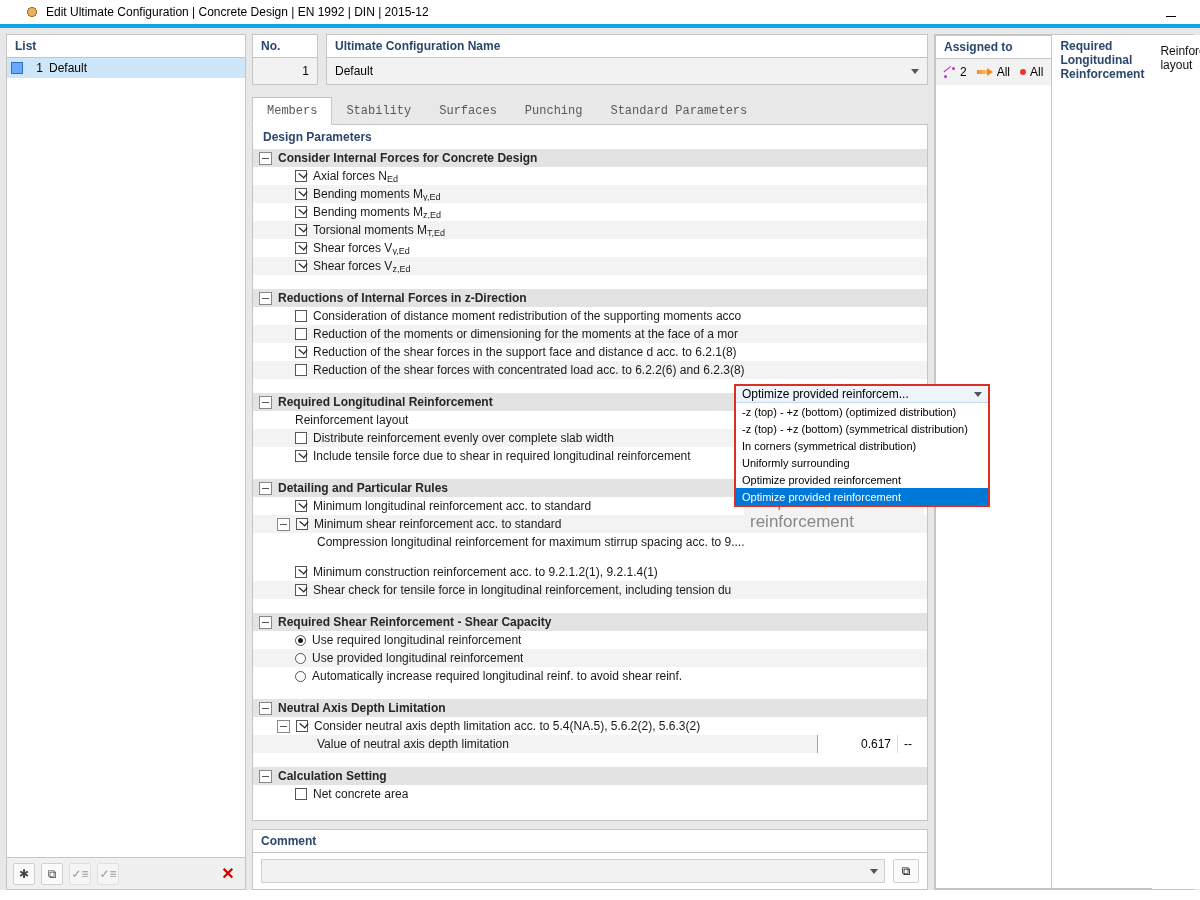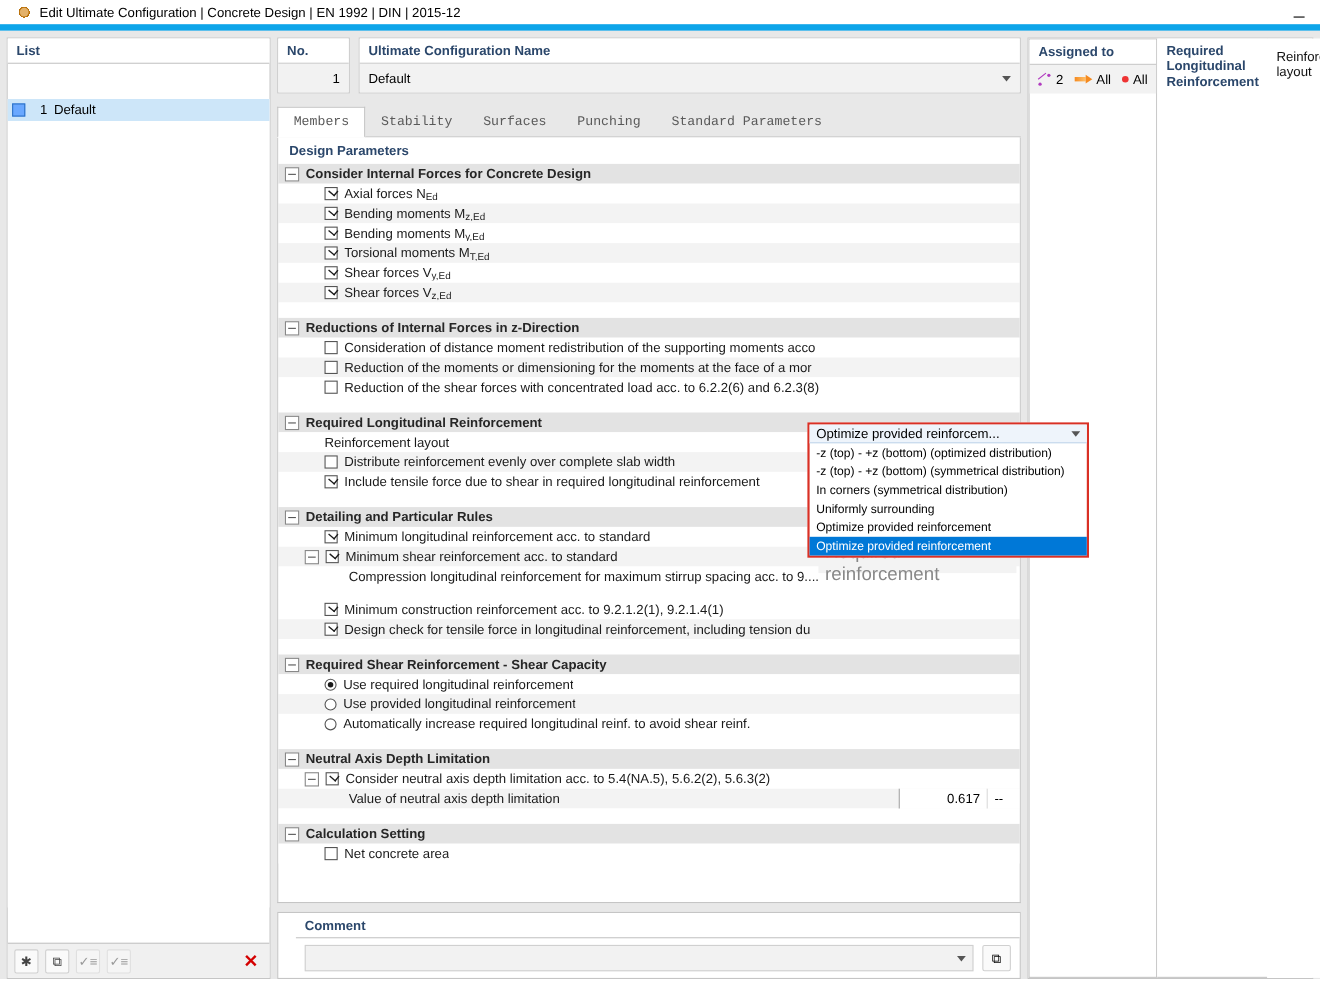--- a/index.html
+++ b/index.html
@@ -14,32 +14,32 @@
     --hl-btn: #0078d7;
     --red-box: #d93025;
     --orange: #f58a1f;
     --violet: #b13bbf;
   }
   * { box-sizing: border-box; font-family: "Segoe UI", Tahoma, sans-serif; font-size: 12px; }
   html,body { margin:0; padding:0; background:#fff; }
   body { width:1200px; height:900px; overflow:hidden; position:relative; }
 
   
-  .titlebar { height:28px; display:flex; align-items:center; padding:0 14px; border-bottom:6px solid #0ea5e9; }
+  .titlebar { height:28px; display:flex; align-items:center; padding:0 24px; border-bottom:4px solid #0ea5e9; }
   .titlebar .ico { width:16px; height:16px; margin-right:6px; display:inline-block; position:relative; }
   .ico-gear { background: radial-gradient(circle at 50% 50%, #b86f07 0 5px, transparent 5px); border-radius:50%; }
   .ico-gear::after { content:""; position:absolute; inset:4px; background:#e3b169; border-radius:50%; }
   .titlebar .title { color:#000; }
   .titlebar .sys { margin-left:auto; display:flex; gap:12px; color:#555; }
   .sysbtn { width:16px; height:16px; position:relative; }
   .min { border-bottom:1px solid #000; width:10px; top:-3px; }
 
   
   .cols { display:flex; height:862px; background:var(--gray-bg); }
-  .col-left { width:240px; display:flex; flex-direction:column; background:#fff; border:1px solid var(--gray-border); margin:6px 3px 0 6px;gap:32px; }
+  .col-left { width:240px; display:flex; flex-direction:column; background:#fff; border:1px solid var(--gray-border); margin:6px 3px 0 6px; }
   .col-mid  { flex:1; display:flex; flex-direction:column; margin:6px 3px 0 3px; }
   .col-right{ width:260px; display:flex; background:#fff; border:1px solid var(--gray-border); margin:6px 6px 0 3px; }
 
   .panel-header { color:var(--blue-dark); font-weight:600; padding:4px 8px; background:#fff; border-bottom:1px solid var(--gray-border); }
 
   
   .left-list { flex:1; background:#fff; }
   .list-row { display:flex; align-items:center; height:20px; background:var(--blue-sel); padding-left:4px; }
   .list-row .swatch { width:12px; height:12px; background:#6aa8ff; border:1px solid #2d72c6; margin-right:6px; }
   .list-row .num { width:14px; text-align:right; margin-right:6px; }
@@ -96,21 +96,21 @@
   .dd-selected { height:17px; display:flex; align-items:center; padding:0 6px; background:#eef4fb; border-bottom:1px solid #c2d6ea;}
   .dd-selected .caret { margin-left:auto; }
   .dd-list {}
   .dd-item { height:17px; display:flex; align-items:center; padding:0 6px; font-size:11px; }
   .dd-item.active { background: var(--hl-btn); color:#fff; }
 
   
   .faint-row { position:absolute; left:744px; top:503px; background:#f3f3f3; height:18px; width:180px; display:flex; align-items:center; padding-left:6px; color:#888; font-size:17px; z-index:40;}
 
   
-  .comment-box { background:#fff; border:1px solid var(--gray-border); margin-top:8px;padding-left:16px; }
+  .comment-box { background:#fff; border:1px solid var(--gray-border); margin-top:8px; }
   .comment-row { display:flex; align-items:center; padding:6px 8px; gap:8px; }
   .comment-input { flex:1; height:24px; background:#f2f2f2; border:1px solid #d0d0d0; display:flex; align-items:center; justify-content:flex-end; padding:0 6px; }
   .comment-input .caret{}
   .comm-btn { width:26px; height:24px; background:#fafafa; border:1px solid #d0d0d0; border-radius:2px; display:flex; align-items:center; justify-content:center; }
 
   
   .rp-body { flex:1; padding:6px 8px; background:#fff; }
   .rp-line { color:#111; padding:3px 0; }
 
   
@@ -190,25 +190,25 @@
           <span class="tog"></span>
           <span class="lbl">Consider Internal Forces for Concrete Design</span>
         </div>
       <div>
         <div class="striperow indent1">
             <span class="cb checked"></span>
             <span class="rowtext"><span>Axial forces N</span><sub>Ed</sub></span>
           </div>
         <div class="striperow indent1">
             <span class="cb checked"></span>
+            <span class="rowtext"><span>Bending moments M</span><sub>y,Ed</sub></span>
+          </div>
+        <div class="striperow indent1">
+            <span class="cb checked"></span>
             <span class="rowtext"><span>Bending moments M</span><sub>z,Ed</sub></span>
-          </div>
-        <div class="striperow indent1">
-            <span class="cb checked"></span>
-            <span class="rowtext"><span>Bending moments M</span><sub>y,Ed</sub></span>
           </div>
         <div class="striperow indent1">
             <span class="cb checked"></span>
             <span class="rowtext"><span>Torsional moments M</span><sub>T,Ed</sub></span>
           </div>
         <div class="striperow indent1">
             <span class="cb checked"></span>
             <span class="rowtext"><span>Shear forces V</span><sub>y,Ed</sub></span>
           </div>
         <div class="striperow indent1">
@@ -223,20 +223,24 @@
           <span class="lbl">Reductions of Internal Forces in z-Direction</span>
         </div>
       <div>
         <div class="striperow indent1">
             <span class="cb"></span>
             <span class="rowtext">Consideration of distance moment redistribution of the supporting moments acco</span>
           </div>
         <div class="striperow indent1">
             <span class="cb"></span>
             <span class="rowtext">Reduction of the moments or dimensioning for the moments at the face of a mor</span>
+          </div>
+        <div class="striperow indent1">
+            <span class="cb checked"></span>
+            <span class="rowtext">Reduction of the shear forces in the support face and distance d acc. to 6.2.1(8)</span>
           </div>
         <div class="striperow indent1">
             <span class="cb"></span>
             <span class="rowtext">Reduction of the shear forces with concentrated load acc. to 6.2.2(6) and 6.2.3(8)</span>
           </div>
       </div>
       <div class="gap"></div>
 
       <div class="grp-header">
           <span class="tog"></span>
@@ -274,21 +278,21 @@
         <div class="striperow indent2" style="background:#fff">
             <span class="rowtext">Compression longitudinal reinforcement for maximum stirrup spacing acc. to 9....</span>
           </div>
         <div class="gap" style="height:12px"></div>
         <div class="striperow indent1" style="background:#fff">
             <span class="cb checked"></span>
             <span class="rowtext">Minimum construction reinforcement acc. to 9.2.1.2(1), 9.2.1.4(1)</span>
           </div>
         <div class="striperow indent1" style="background:#f3f3f3">
             <span class="cb checked"></span>
-            <span class="rowtext">Design check for tensile force in longitudinal reinforcement, including tension du</span>
+            <span class="rowtext">Shear check for tensile force in longitudinal reinforcement, including tension du</span>
           </div>
       </div>
       <div class="gap"></div>
 
       <div class="grp-header">
           <span class="tog"></span>
           <span class="lbl">Required Shear Reinforcement - Shear Capacity</span>
         </div>
       <div>
         <div class="striperow indent1">

